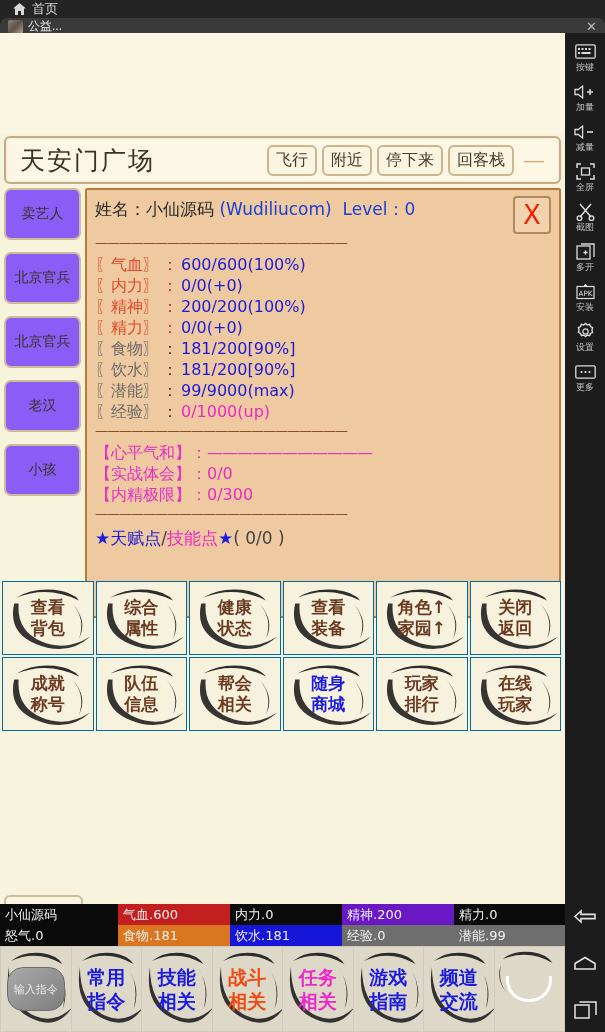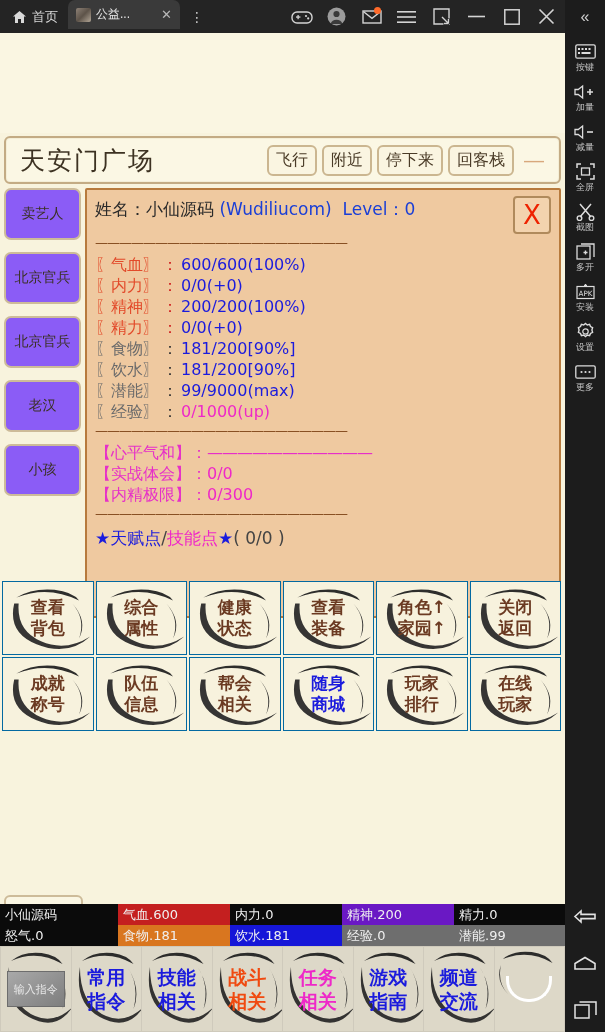--- a/index.html
+++ b/index.html
@@ -9,21 +9,21 @@
     font-family: "Liberation Sans", "DejaVu Sans", sans-serif;
     overflow: hidden;
     position: relative;
   }
 
   
   #titlebar {
     position: absolute; top: 0; left: 0;
     width: 605px; height: 33px;
     background: #242424;
-    display: flex; align-items: stretch;
+    display: flex; align-items: stretch; flex-direction: column;
   }
   .tb-home {
     display: flex; align-items: center; gap: 5px;
     padding: 0 10px 0 12px; color: #d9d9d9; font-size: 13px;
   }
   .home-ico { width: 15px; height: 14px; position: relative; display:block; }
   .tab-active {
     display: flex; align-items: center; gap: 5px;
     background: #3a3a3a; border-radius: 7px 7px 0 0;
     padding: 0 6px 0 8px; height: 29px;
@@ -215,21 +215,21 @@
   .cmd-txt {
     position: relative; z-index: 2;
     font-size: 19px; line-height: 24px; text-align: center;
     font-family: "DejaVu Sans", sans-serif; font-weight: bold;
   }
   .c-blue { color: #1b1bdd; }
   .c-red  { color: #f04a10; }
   .c-pink { color: #ee28c8; }
   #input-chip {
     position: relative; z-index: 2;
-    width: 58px; height: 36px; border-radius: 0;
+    width: 58px; height: 44px; border-radius: 16px;
     background: linear-gradient(145deg,#a9a9a9,#7e7e7e);
     border: 1px solid #6d6d6d;
     display:flex; align-items:center; justify-content:center;
     color: #e8e8e8; font-size: 11px; font-family:"DejaVu Sans", sans-serif;
   }
   #teacup {
     position: relative; z-index: 2;
     width: 46px; height: 26px;
     border: 3px solid #ffffff; border-top: none;
     border-radius: 0 0 22px 22px;

